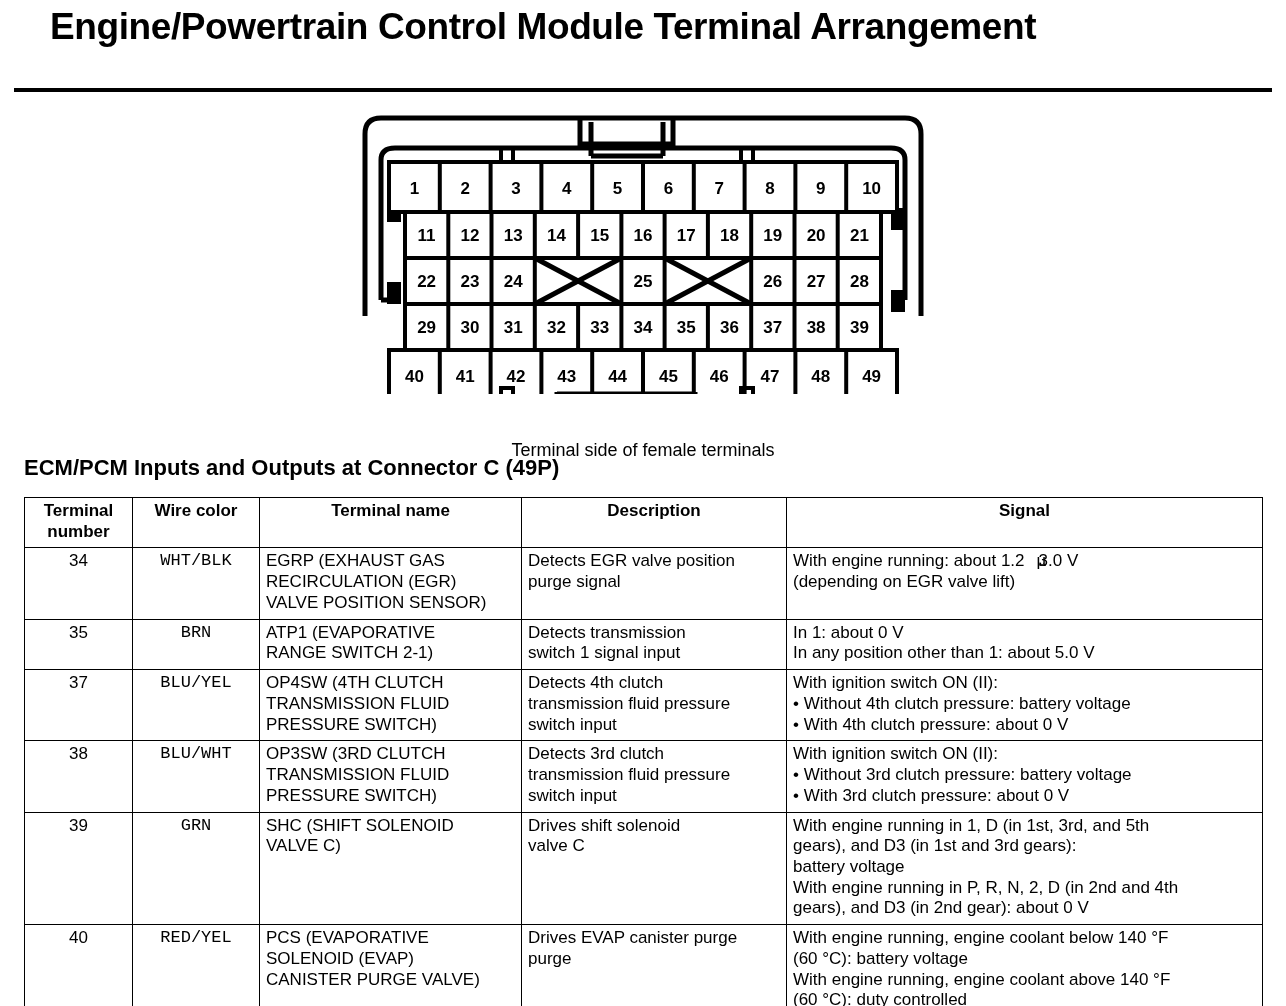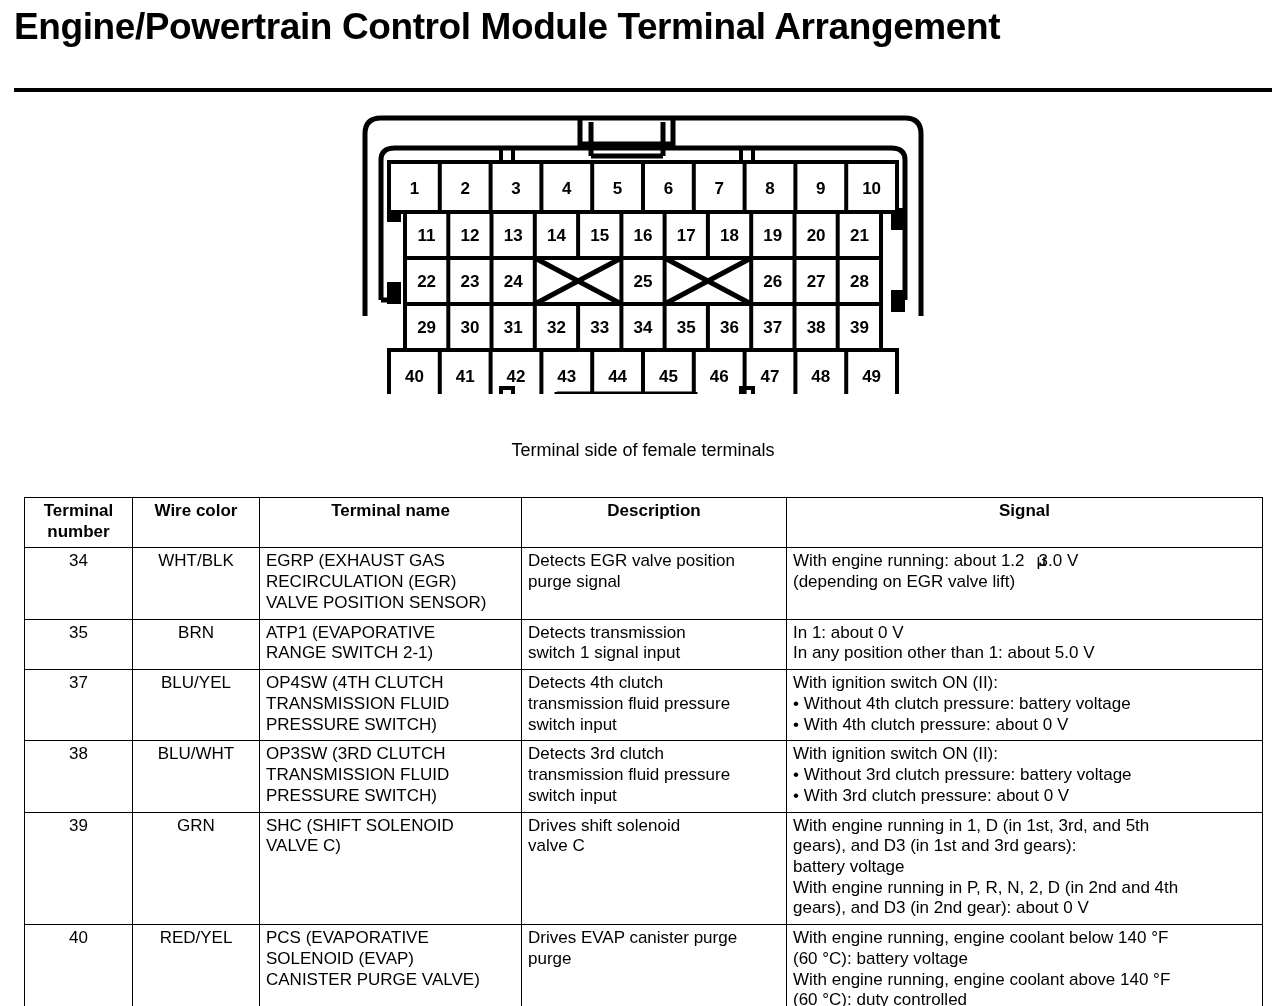--- a/index.html
+++ b/index.html
@@ -13,20 +13,21 @@
   }
 
   
   #doc-title {
     font-size: 37px;
     font-weight: bold;
     letter-spacing: -0.4px;
     line-height: 1;
     padding: 8px 0 0 14px;
     white-space: nowrap;
+    margin-left: 36px;
   }
   #title-rule {
     position: absolute;
     left: 14px; top: 88px;
     width: 1258px; height: 4px;
     background: #000;
   }
 
   
   #connector-area {
@@ -91,21 +92,21 @@
     vertical-align: top;
     padding: 3px 6px 5px 6px;
     line-height: 1.22;
   }
   #pinout-table thead th {
     font-weight: bold;
     vertical-align: top;
     height: 44px;
   }
   #pinout-table td.c-num { text-align: center; }
-  #pinout-table td.c-color { text-align: center; }
+  #pinout-table td.c-color { text-align: center; font-family: Liberation Mono, monospace; }
   #pinout-table td.c-name,
   #pinout-table td.c-desc,
   #pinout-table td.c-sig { text-align: left; }
 
   .col-num   { width: 108px; }
   .col-color { width: 127px; }
   .col-name  { width: 262px; }
   .col-desc  { width: 265px; }
   .col-sig   { width: 476px; }
 
@@ -296,20 +297,21 @@
 
     <rect x="158" y="284" width="12" height="14" fill="none" stroke="#000" stroke-width="4"></rect>
     <rect x="398" y="284" width="12" height="14" fill="none" stroke="#000" stroke-width="4"></rect>
     <path d="M 214 288 L 214 290 L 352 290 L 352 288" fill="none" stroke="#000" stroke-width="5"></path>
   </svg>
 </div>
 
 <div id="diagram-caption">Terminal side of female terminals</div>
 
 <div id="section-head">
+  <div id="section-title">ECM/PCM Inputs and Outputs at Connector C (49P)</div>
 </div>
 
 <div id="pinout-table-wrap">
   <table id="pinout-table">
     <colgroup>
       <col class="col-num">
         <col class="col-color">
         <col class="col-name">
       <col class="col-desc">
         <col class="col-sig">

